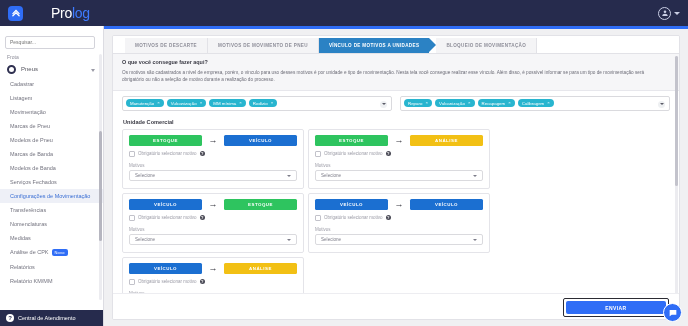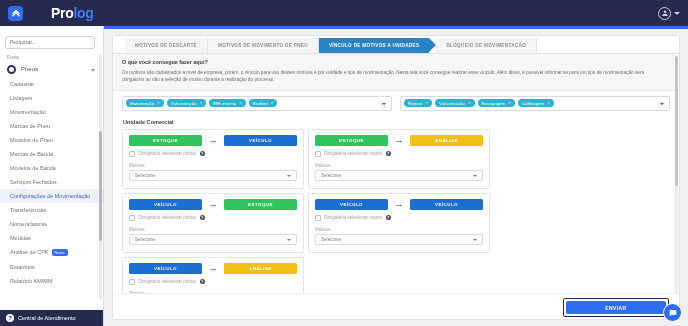--- a/index.html
+++ b/index.html
@@ -27,21 +27,21 @@
     margin-left: 8px;
   }
   .brand-mark {
     width: 15px; height: 15px; border-radius: 4px;
     background: #2f6df6;
     display: flex; align-items: center; justify-content: center;
     color: #fff; font-size: 9px; font-weight: bold;
     line-height: 1;
   }
   .brand-text {
-    color: #ffffff; font-size: 14px; font-weight: bold;
+    color: #ffffff; font-size: 14px; font-weight: normal;
     letter-spacing: -0.3px;
     padding-left: 24px;
   }
   .brand-text .accent { color: #3d7bff; }
   .topbar-right {
     position: absolute; right: 8px; top: 0; height: 26px;
     display: flex; align-items: center; gap: 3px;
   }
   .avatar-ico {
     width: 13px; height: 13px; border-radius: 50%;

